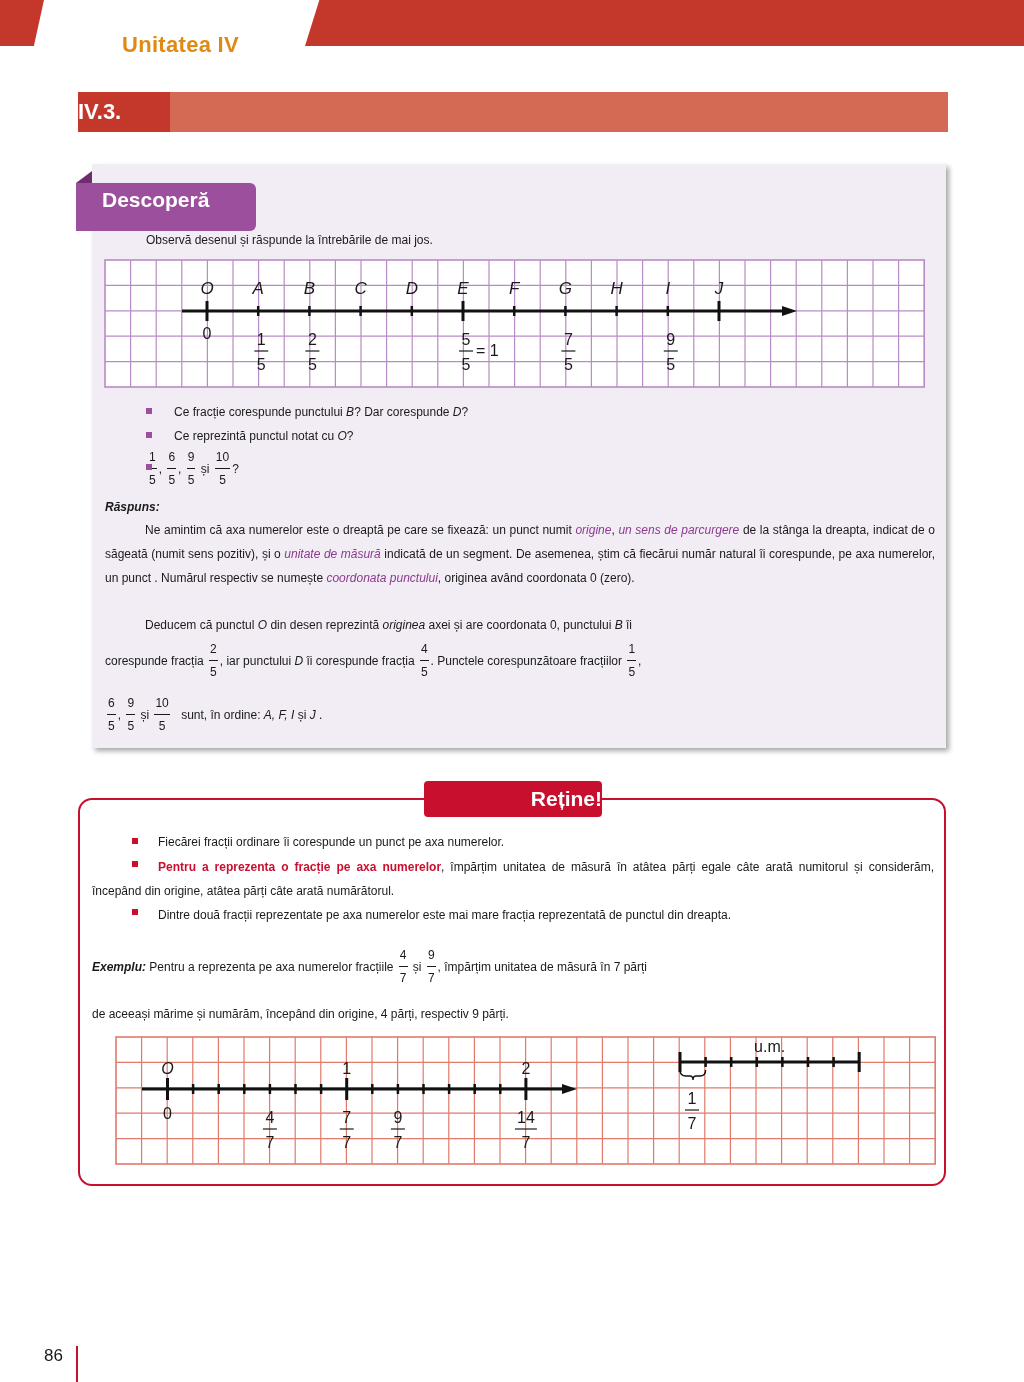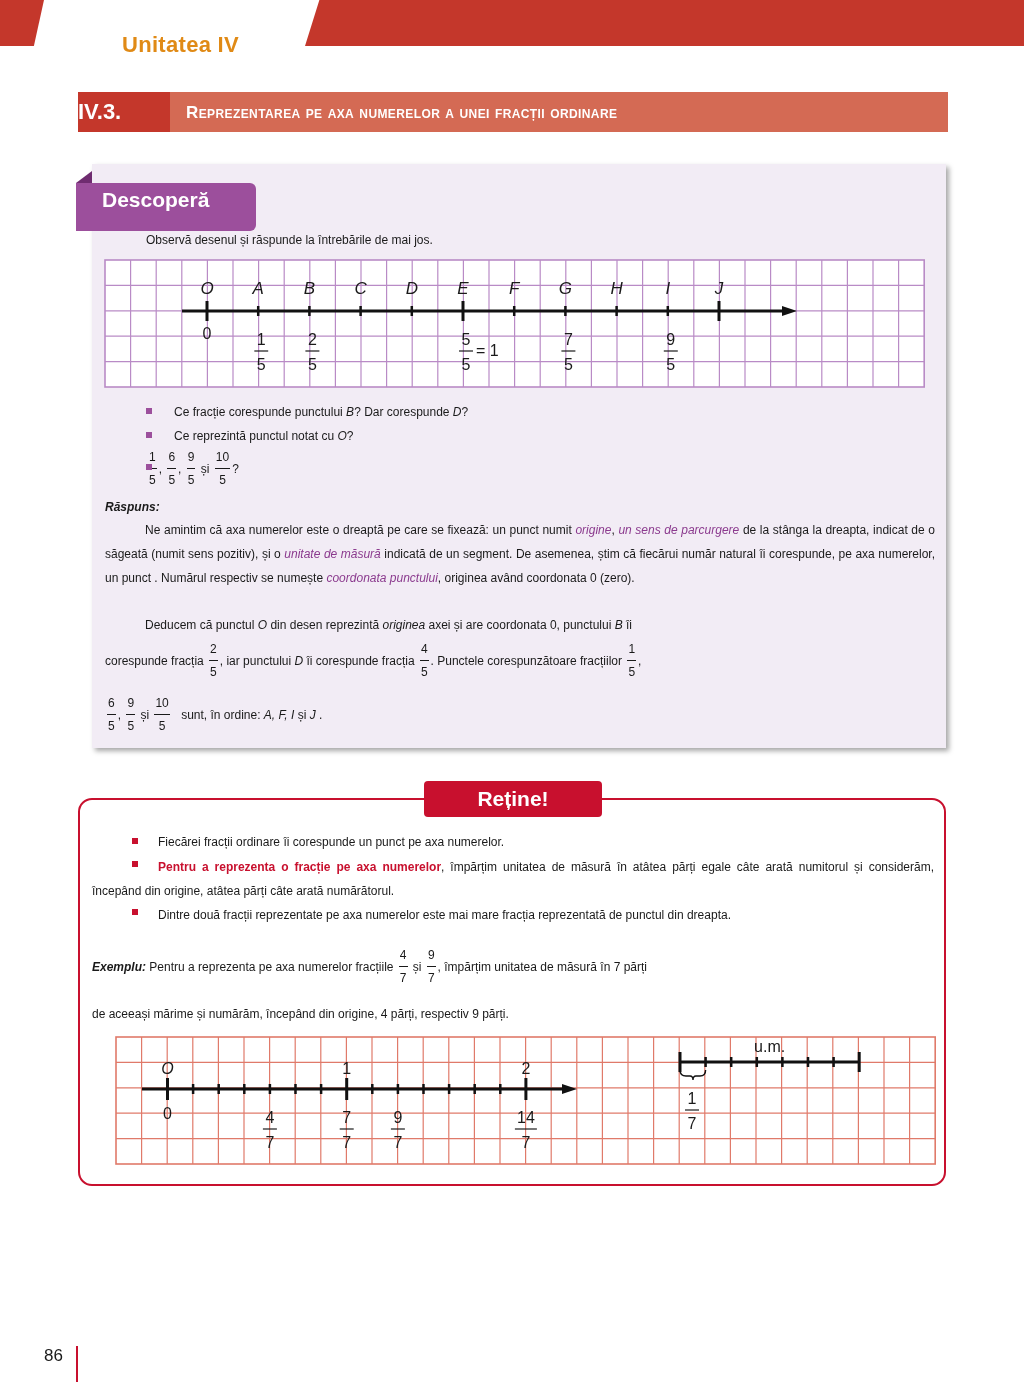--- a/index.html
+++ b/index.html
@@ -20,36 +20,35 @@
   .txt{font-size:12px;line-height:24px;}
   .it{font-style:italic;}
   .pur{color:#8b3a8e;font-style:italic;}
   .bullet{position:absolute;width:6px;height:6px;}
   .frac{display:inline-block;vertical-align:middle;text-align:center;line-height:20px;margin:0 2px;}
   .frac span{display:block;padding:0 1px;}
   .frac .num{border-bottom:1px solid #1a1a1a;line-height:22px;}
   .frac .den{line-height:22px;}
   
   .ret-box{left:78px;top:798px;width:868px;height:388px;border:2px solid #c8102e;border-radius:14px;box-sizing:border-box;background:#fff;}
-  .ret-tag{left:424px;top:781px;width:178px;height:36px;background:#c8102e;border-radius:4px;color:#fff;font-weight:bold;font-size:21px;line-height:36px;text-align:center;}
+  .ret-tag{left:424px;top:781px;width:178px;height:36px;background:#c8102e;border-radius:4px;color:#fff;font-weight:bold;font-size:21px;line-height:36px;text-align:right;}
   .red-bold{color:#c8102e;font-weight:bold;}
   .page-num{left:44px;top:1346px;font-size:17px;}
   .page-bar{left:76px;top:1346px;width:2px;height:36px;background:#c8102e;}
   svg text{font-family:"Liberation Sans","DejaVu Sans",sans-serif;}
 </style>
 </head>
 <body>
 
 <div class="abs top-red-left"></div>
 <div class="abs top-red-right"></div>
 <div class="abs unit-title">Unitatea IV</div>
 
 <div class="abs sec-header">
   <div class="sec-num">IV.3.</div>
-  <div class="sec-title">Reprezentarea pe axa numerelor a unei fracții ordinare</div>
 </div>
 
 <div class="abs desc-box"></div>
 <div class="abs desc-fold"></div>
 <div class="abs desc-tag">Descoperă</div>
 
 <div class="abs txt" style="left:146px;top:228px;">Observă desenul și răspunde la întrebările de mai jos.</div>
 
 <svg class="abs" id="grid1" style="left:0;top:0;" width="1024" height="400">
     <rect x="105" y="260" width="819.2" height="127" fill="#ffffff" stroke="#b98bc6" stroke-width="1.6"></rect>

